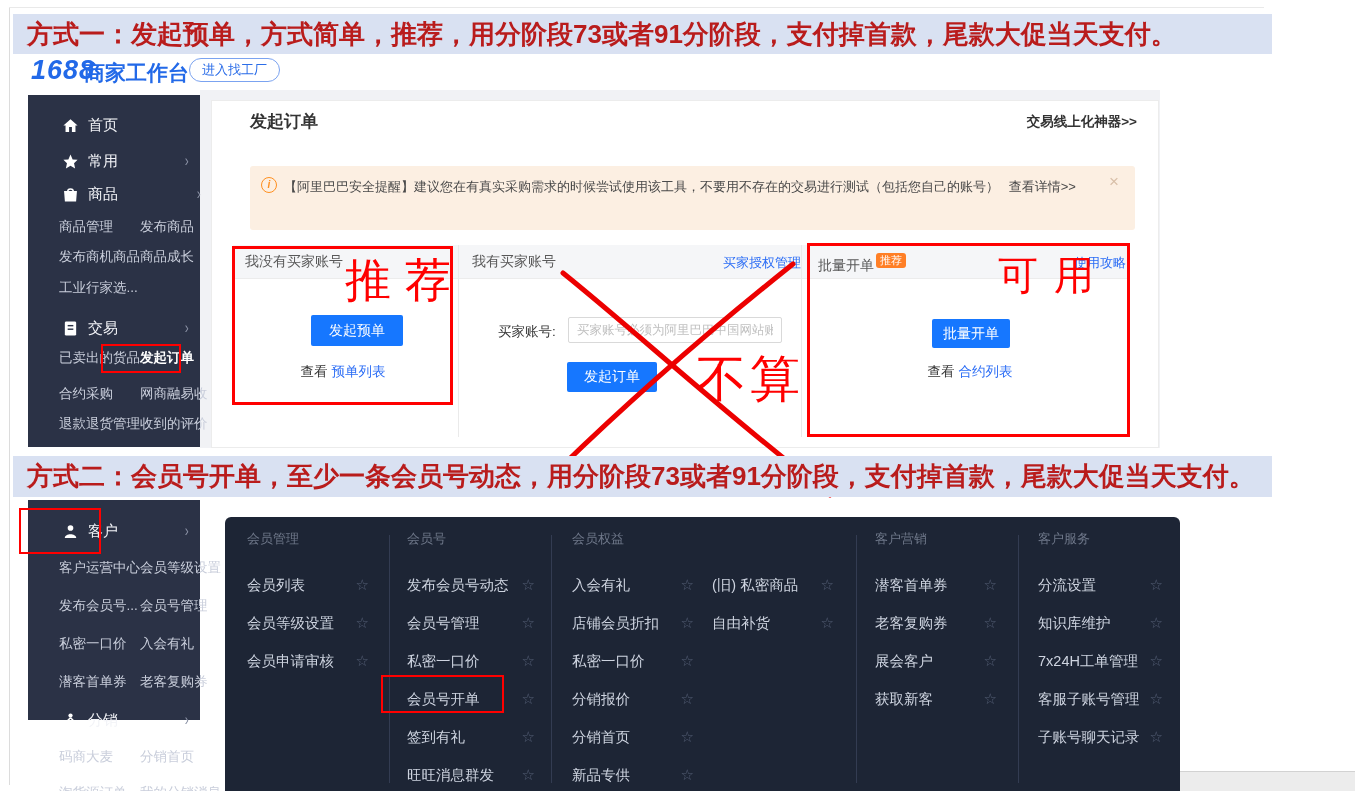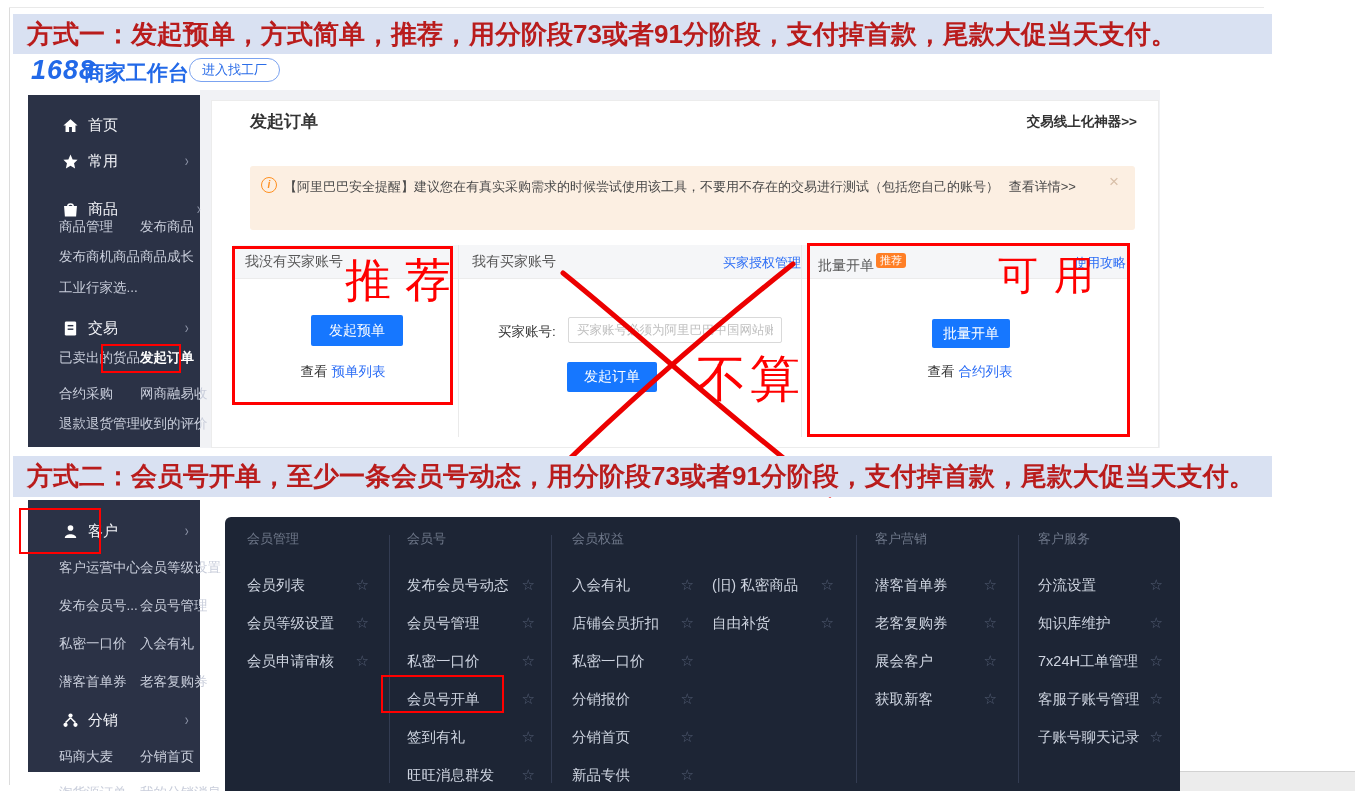--- a/index.html
+++ b/index.html
@@ -15,21 +15,21 @@
   #banner1{top:14px;height:40px;line-height:40px;}
   #banner2{top:456px;height:41px;line-height:41px;}
   
   .logo1688{left:31px;top:55px;font-size:27px;font-weight:bold;font-style:italic;color:#2269e8;letter-spacing:1px;}
   .logo-suffix{left:84px;top:59px;font-size:21px;font-weight:bold;color:#2269e8;}
   .find-factory{left:189px;top:58px;height:22px;line-height:22px;padding:0 12px;border:1px solid #7ba3f0;
                 border-radius:13px;color:#2b6de8;font-size:13px;}
   
   .side{left:28px;width:172px;background:#2b3246;}
   #side-top{top:95px;height:352px;}
-  #side-bottom{top:500px;height:272px;}
+  #side-bottom{top:500px;height:220px;}
   .grp{position:absolute;left:0;width:172px;height:30px;line-height:30px;color:#f2f3f7;font-size:15px;}
   .grp .glabel{position:absolute;left:60px;top:0;}
   .gicon{position:absolute;left:34px;top:7px;width:17px;height:17px;fill:#fff;stroke:#fff;}
   .chev{position:absolute;right:10px;top:0;color:#8b92a5;font-size:17px;transform:scaleX(.7);}
   .slink{position:absolute;height:30px;line-height:30px;color:#c9cedb;font-size:13.5px;white-space:nowrap;}
   .col1{left:31px;} .col2{left:112px;}
   
   .main-bg{left:200px;top:90px;width:960px;height:358px;background:#f1f2f5;}
   .card{left:211px;top:100px;width:948px;height:348px;background:#fff;border:1px solid #ececec;box-sizing:border-box;}
   .card-title{left:250px;top:110px;font-size:17px;font-weight:bold;color:#333;}
@@ -138,21 +138,21 @@
       </svg>
     <span class="glabel">首页</span>
   </div>
   <div class="grp" style="top:51px;">
     <svg class="gicon icon" viewBox="0 0 24 24">
         <path d="M12 2 L15 9 L22 9.5 L17 14.5 L18.5 22 L12 18 L5.5 22 L7 14.5 L2 9.5 L9 9 Z" stroke="none"></path>
       </svg>
     <span class="glabel">常用</span>
     <span class="chev">›</span>
   </div>
-  <div class="grp" style="top:99px;padding-left:12px;">
+  <div class="grp" style="top:84px;padding-left:12px;">
     <svg class="gicon icon" viewBox="0 0 24 24" fill="none">
         <path d="M4 8 H20 L19 21 H5 Z" stroke-width="2"></path>
         <path d="M8 8 C8 3,16 3,16 8" stroke-width="2" fill="none"></path>
       </svg>
     <span class="glabel">商品</span>
     <span class="chev">›</span>
   </div>
   <span class="slink col1" style="top:117px;">商品管理</span>
   <span class="slink col2" style="top:117px;">发布商品</span>
   <span class="slink col1" style="top:147px;">发布商机商品</span>

